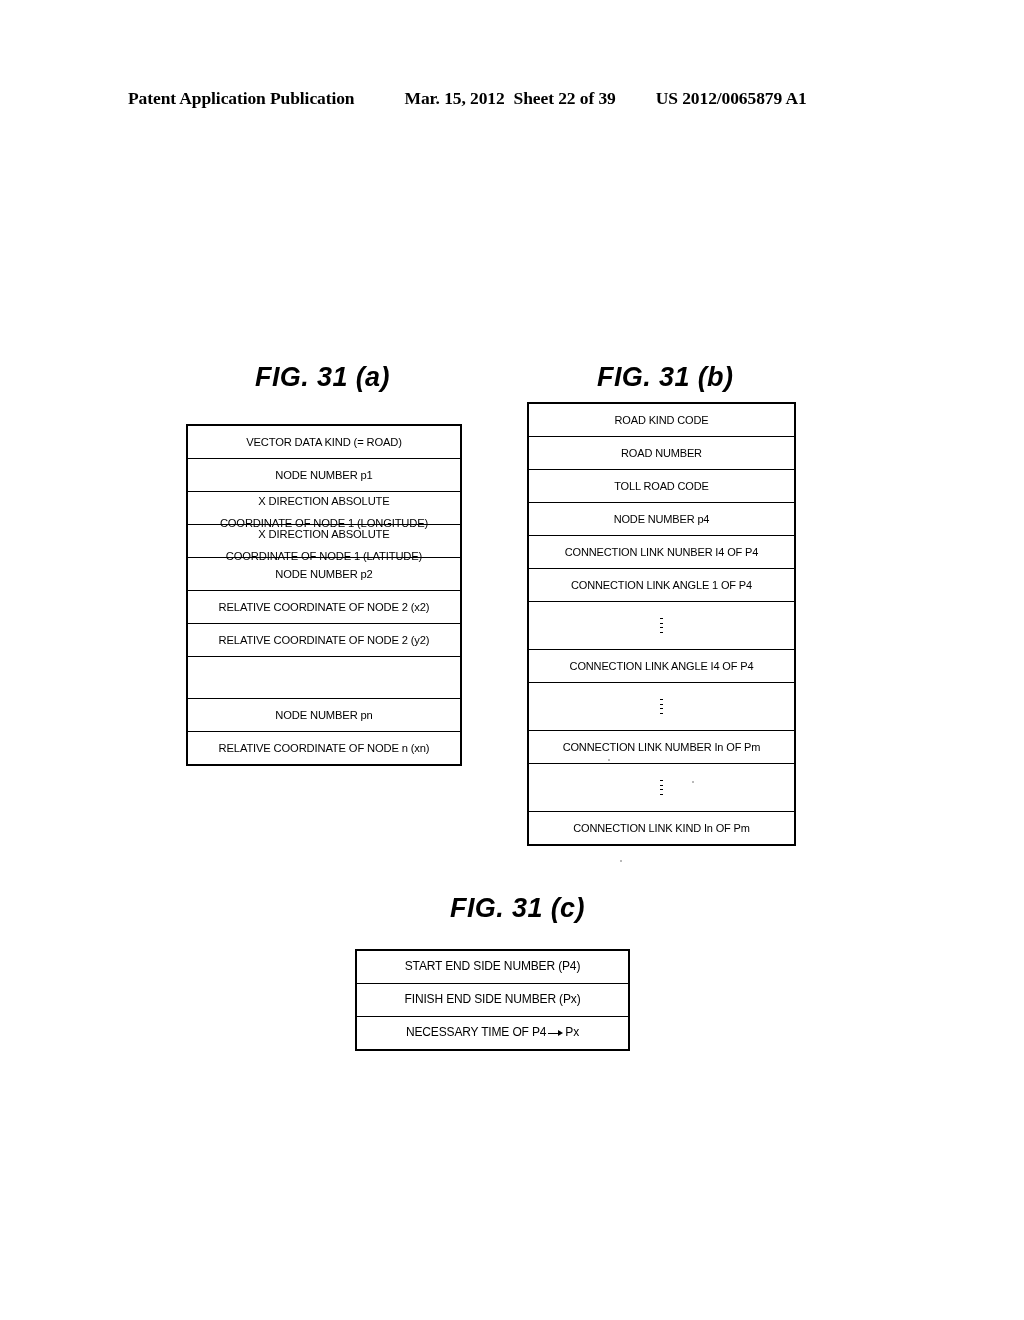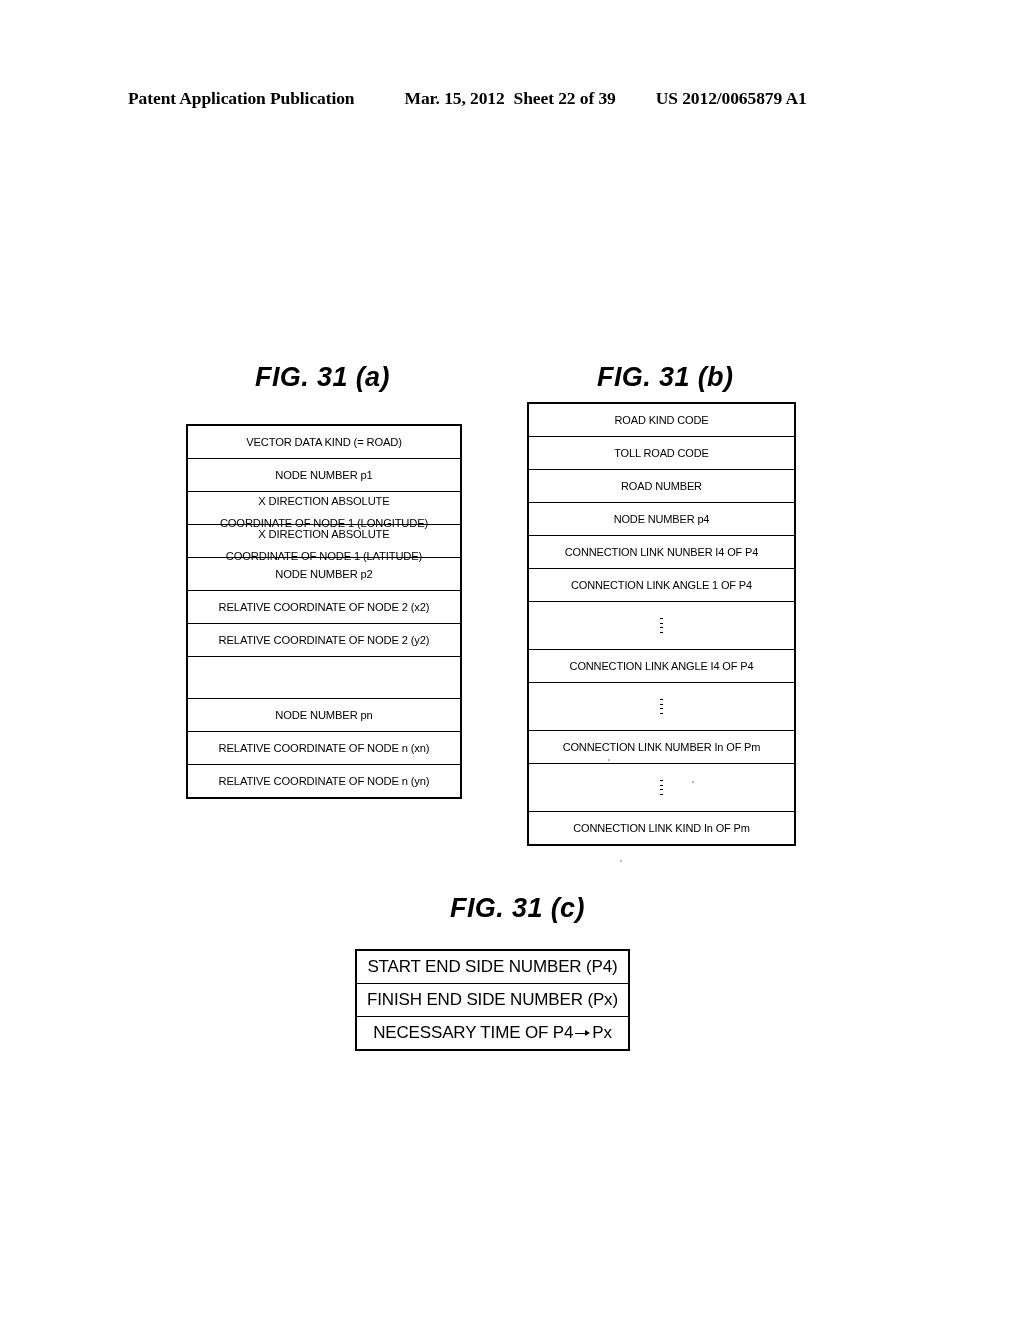--- a/index.html
+++ b/index.html
@@ -74,21 +74,21 @@
     white-space: nowrap;
   }
   .trow:last-child { border-bottom: none; }
 
   .trow.h1 { height: 22px; }
   .trow.h2 { height: 33px; white-space: normal; }
   .trow.ell { height: 42px; }
 
   #table-b .trow { font-size: 11.0px; }
   #table-b .trow.ell { height: 48px; }
-  #table-c .trow { height: 22px; font-size: 17px; }
+  #table-c .trow { height: 22px; font-size: 12px; }
 
   .rowtext { display: block; margin-top: 9px; }
 
   
   .vdots {
     display: flex;
     flex-direction: column;
     align-items: center;
     justify-content: center;
     gap: 3.5px;
@@ -179,35 +179,32 @@
         <i></i>
         <i></i>
       </span>
     </div>
     <div class="trow h1">
       <span>NODE NUMBER pn</span>
     </div>
     <div class="trow h1">
       <span>RELATIVE COORDINATE OF NODE n (xn)</span>
     </div>
-    <div class="trow h1">
-      <span>RELATIVE COORDINATE OF NODE n (yn)</span>
-    </div>
   </div>
 
 <div class="fig-title" id="fig-title-b">FIG. 31 (b)</div>
 <div class="fig-table" id="table-b">
     <div class="trow h1">
       <span>ROAD KIND CODE</span>
     </div>
     <div class="trow h1">
+      <span>ROAD NUMBER</span>
+    </div>
+    <div class="trow h1">
       <span>TOLL ROAD CODE</span>
-    </div>
-    <div class="trow h1">
-      <span>ROAD NUMBER</span>
     </div>
     <div class="trow h1">
       <span>NODE NUMBER p4</span>
     </div>
     <div class="trow h1">
       <span>CONNECTION LINK NUNBER I4 OF P4</span>
     </div>
     <div class="trow h1">
       <span>CONNECTION LINK ANGLE 1 OF P4</span>
     </div>

